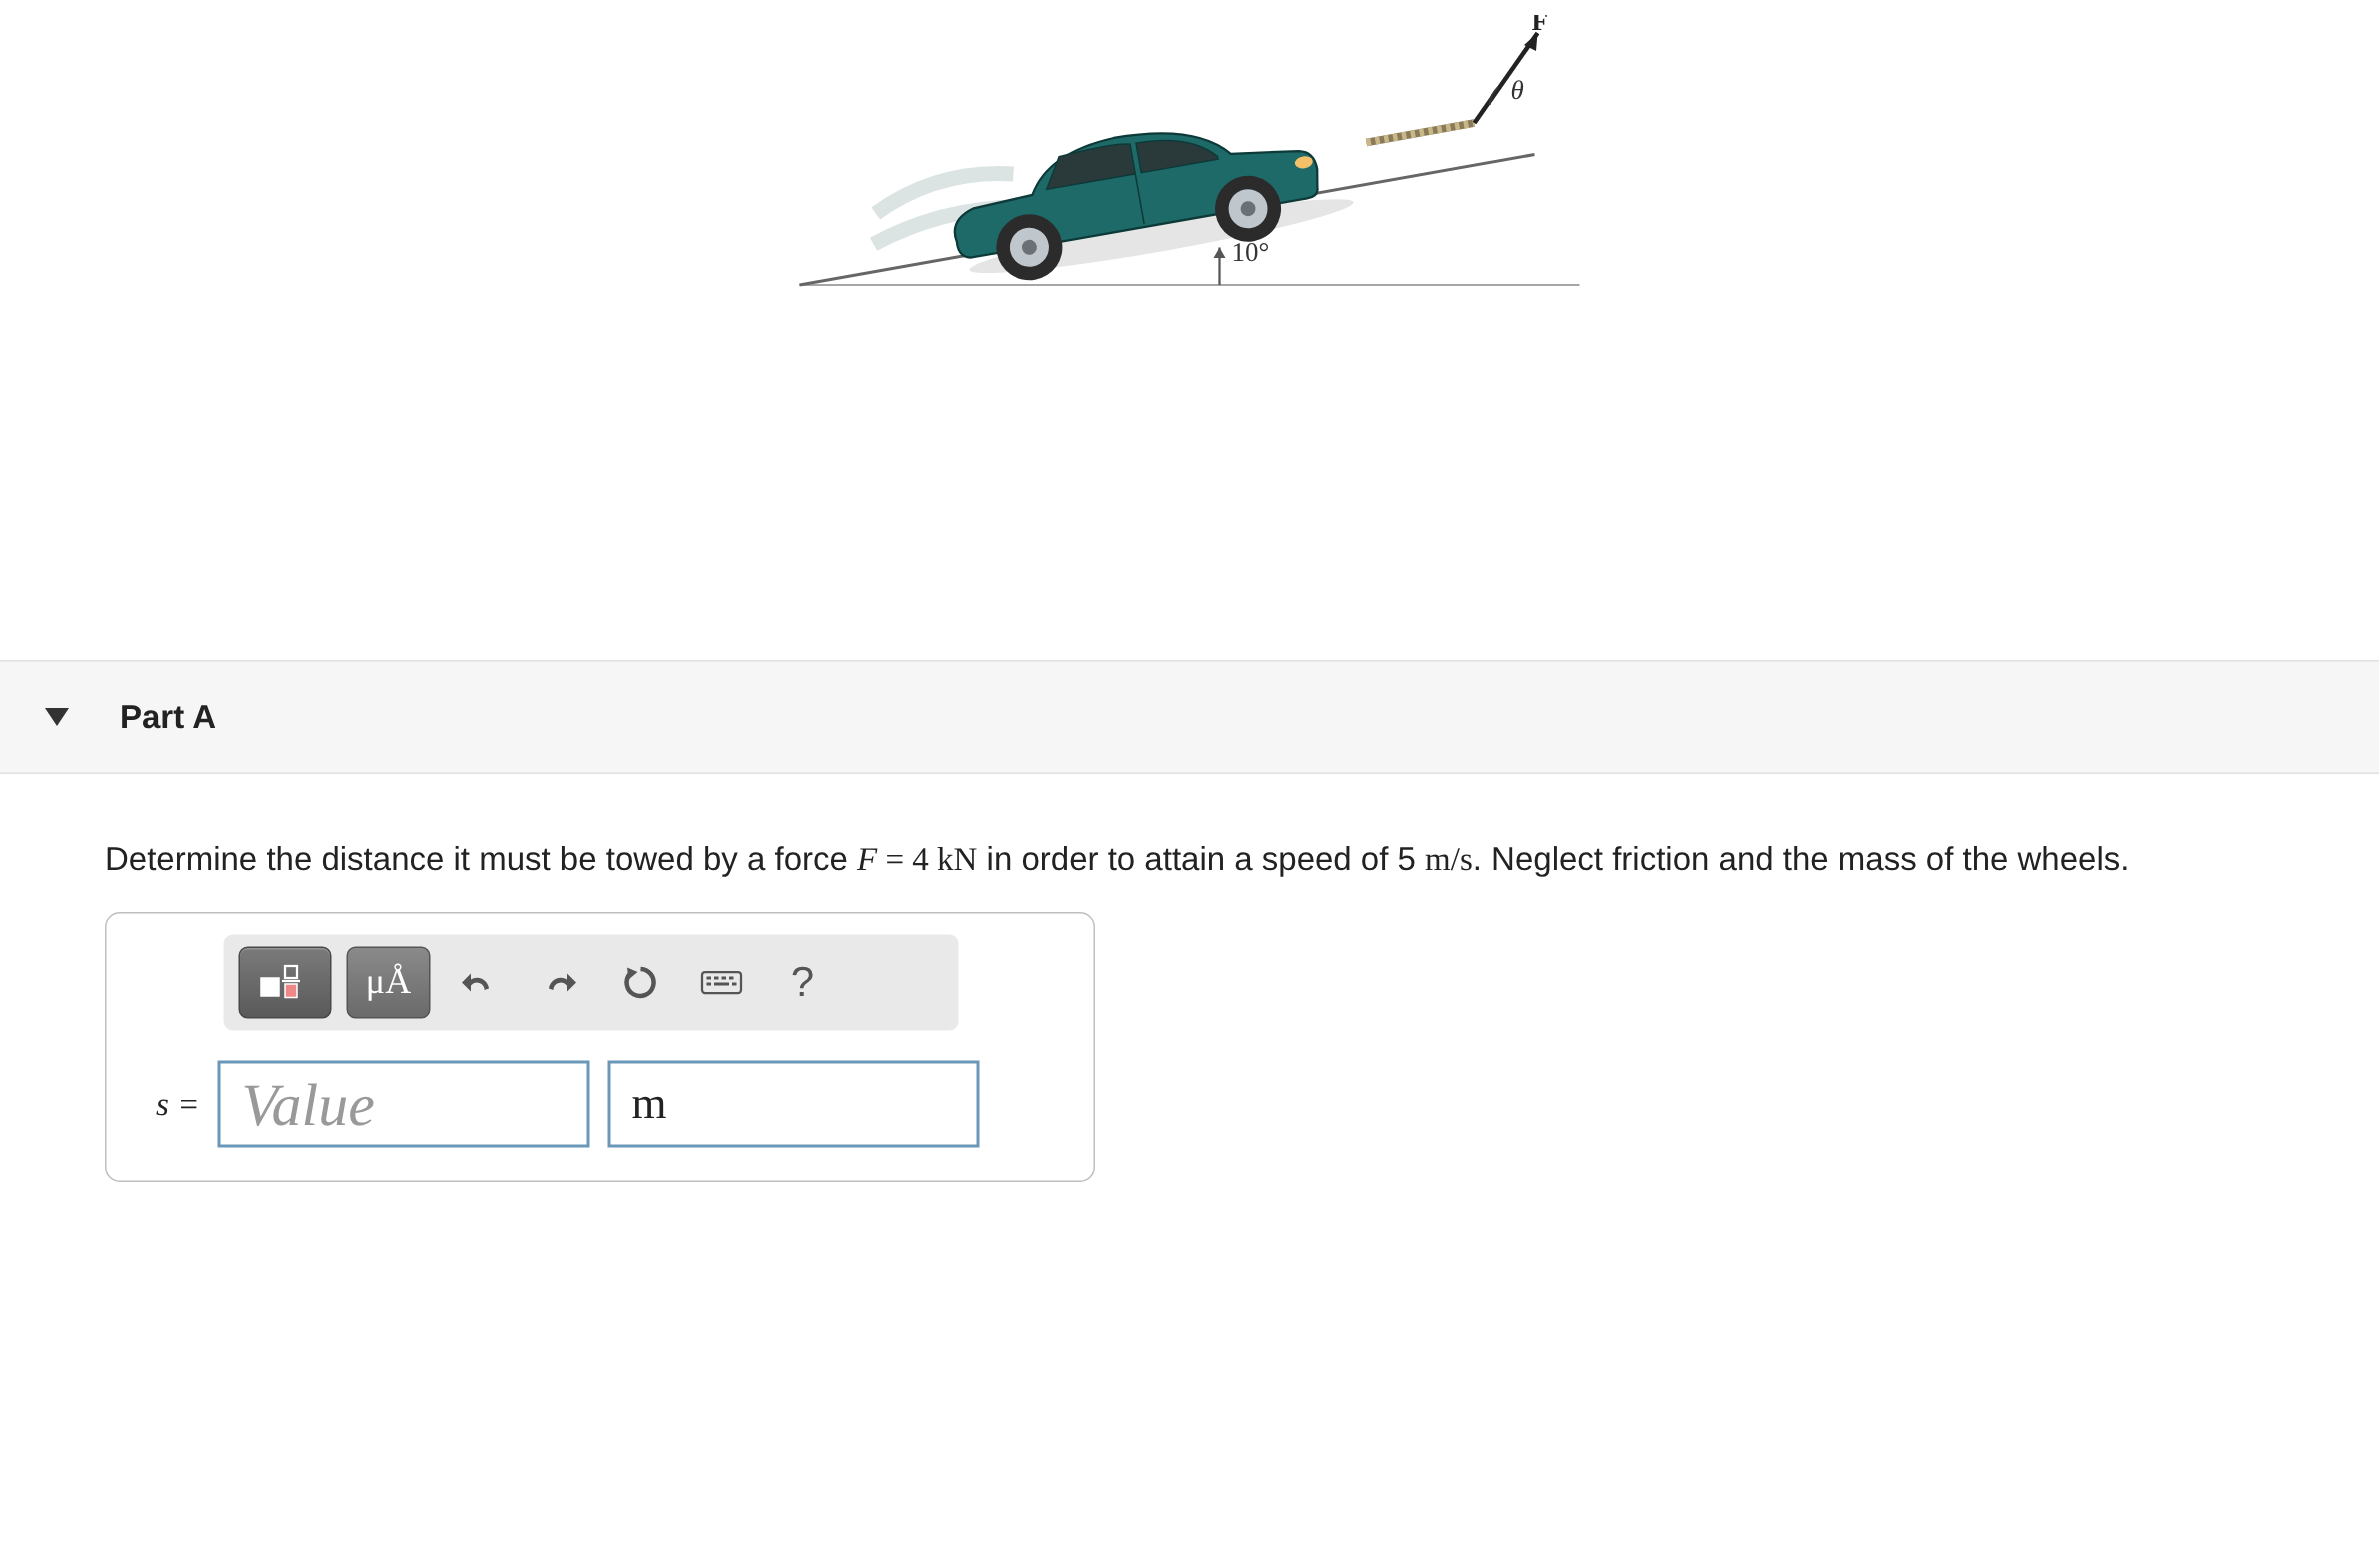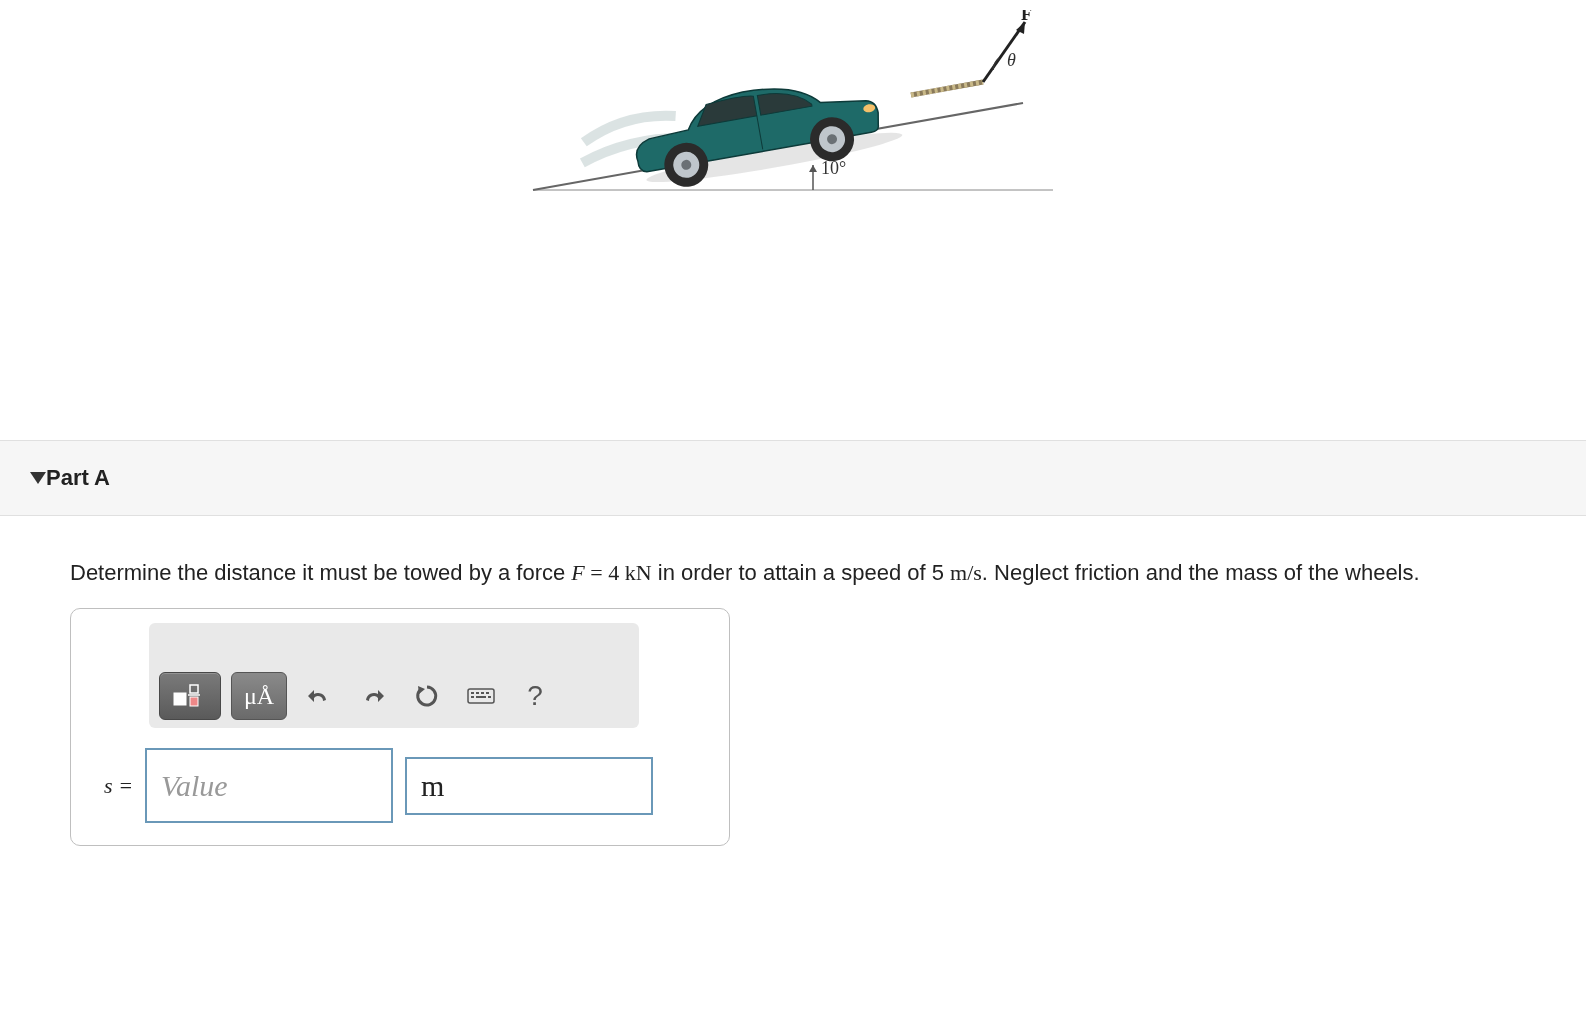--- a/index.html
+++ b/index.html
@@ -22,21 +22,21 @@
       width: 560px;
       height: 200px;
     }
     .part-header {
       background: #f6f6f6;
       border-top: 1px solid #e0e0e0;
       border-bottom: 1px solid #e0e0e0;
       padding: 24px 30px;
       display: flex;
       align-items: center;
-      gap: 0;
+      gap: 34px;
     }
     .triangle-down {
       width: 0;
       height: 0;
       border-left: 8px solid transparent;
       border-right: 8px solid transparent;
       border-top: 12px solid #333;
       cursor: pointer;
     }
     .part-title {
@@ -81,21 +81,20 @@
       width: 490px;
     }
     .tb-btn {
       height: 48px;
       display: flex;
       align-items: center;
       justify-content: center;
       border-radius: 6px;
       cursor: pointer;
       user-select: none;
-      margin-top: 41px;
     }
     .tb-dark {
       background: linear-gradient(#7a7a7a,#5a5a5a);
       border: 1px solid #484848;
       box-shadow: inset 0 1px 0 rgba(255,255,255,0.2);
       width: 62px;
     }
     .tb-dark2 {
       background: linear-gradient(#8a8a8a,#6a6a6a);
       border: 1px solid #555;
@@ -121,26 +120,26 @@
     }
     .var-label {
       font-family: "Times New Roman", serif;
       font-style: italic;
       font-size: 22px;
       width: 44px;
       text-align: right;
     }
     .value-input {
       border: 2px solid #6a98b8;
-      height: 75px;
+      height: 58px;
       width: 248px;
       padding: 0 14px;
       font-family: "Times New Roman", serif;
       font-style: italic;
-      font-size: 30px;
+      font-size: 40px;
       color: #6d28d9;
       background: #fff;
     }
     .value-input::placeholder {
       color: #999;
     }
     .unit-box {
       border: 2px solid #6a98b8;
       height: 58px;
       width: 248px;

